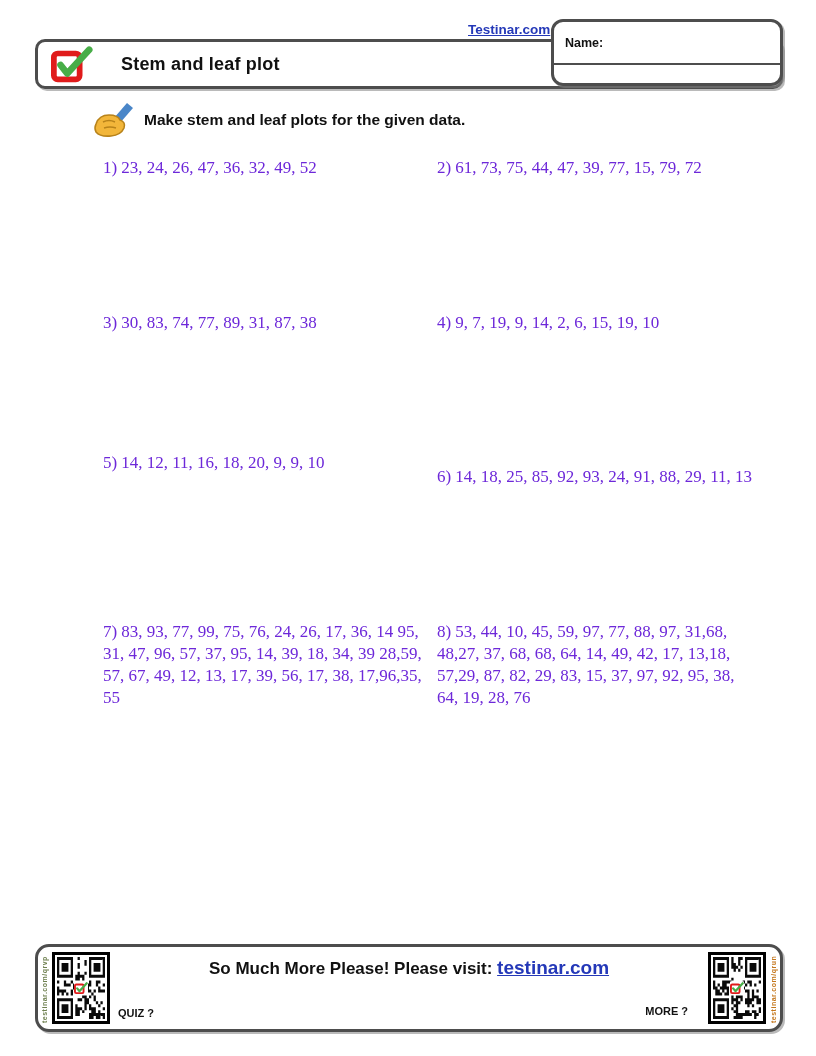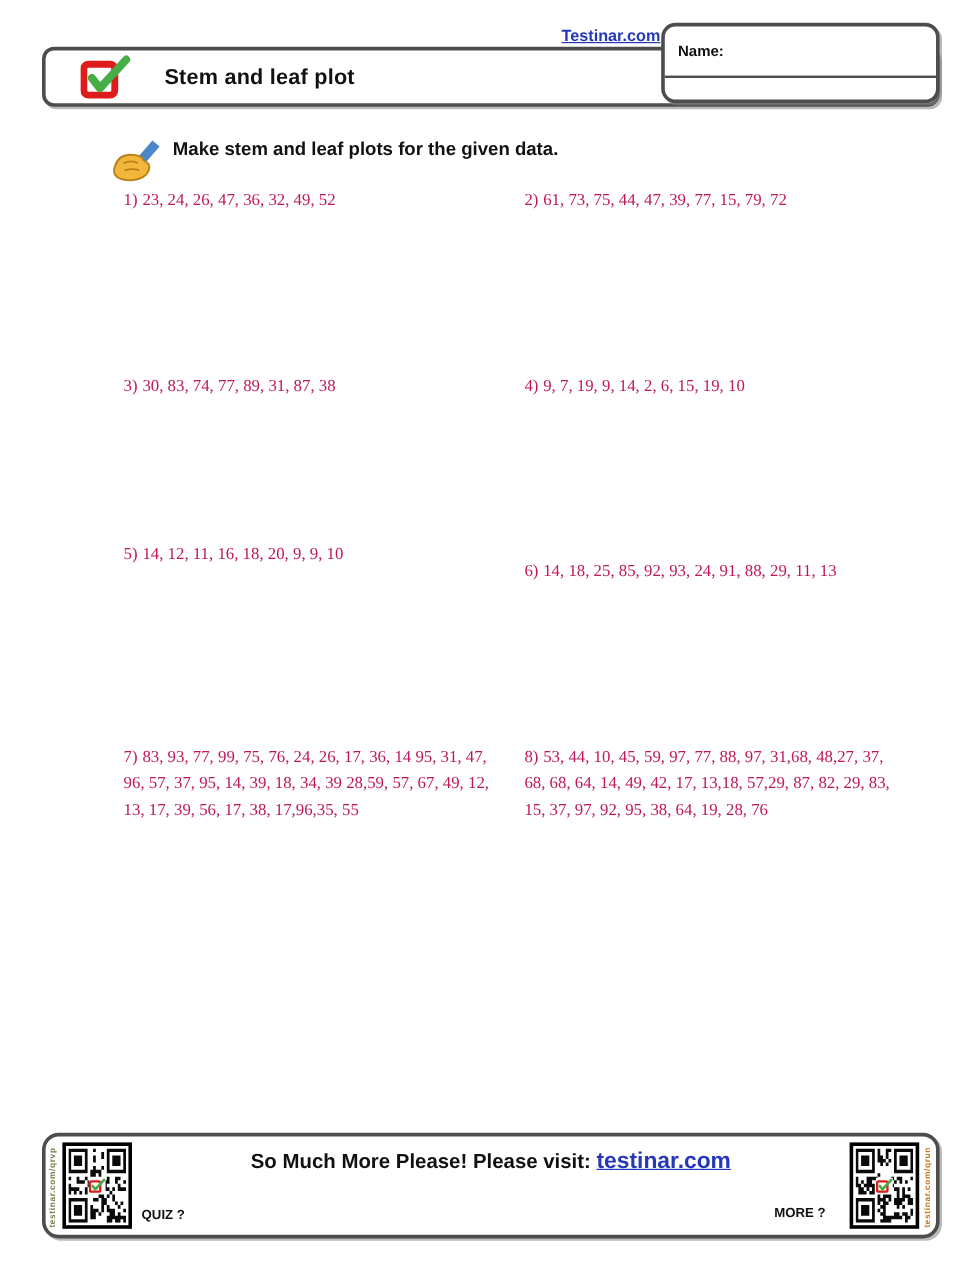--- a/index.html
+++ b/index.html
@@ -9,37 +9,37 @@
   *{box-sizing:border-box; margin:0; padding:0;}
   html,body{width:816px; height:1056px; background:#fff; overflow:hidden;
     font-family:"Liberation Sans", sans-serif; color:var(--ink); position:relative;}
 
   .top-link{position:absolute; left:468px; top:22px; font-size:13.5px; font-weight:bold;
     color:var(--link); text-decoration:underline; cursor:pointer;}
 
   .header-bar{position:absolute; left:35px; top:39px; width:748px; height:50px;
     border:3px solid var(--border); border-radius:10px; background:#fff;
     box-shadow:2px 2px 0 rgba(130,130,130,.55);
-    display:flex; align-items:center; padding-left:29px;}
+    display:flex; align-items:center; padding-left:13px;}
   .header-bar .logo{width:42px; height:40px; flex:0 0 auto;}
   .header-title{font-size:18px; font-weight:bold; margin-left:28px; letter-spacing:.2px;}
 
   .namedate{position:absolute; left:551px; top:19px; width:232px; height:67px;
     background:#fff; border:3px solid var(--border); border-radius:12px;
     box-shadow:2px 2px 0 rgba(130,130,130,.55);}
   .namedate .row{height:41px; display:flex; align-items:center; padding-left:11px;
     font-size:12.5px; font-weight:bold;}
   .namedate .divider{height:2px; background:var(--border); margin:0;}
 
-  .instruction{position:absolute; left:93px; top:116px; display:flex; align-items:flex-start;}
+  .instruction{position:absolute; left:93px; top:102px; display:flex; align-items:center;}
   .instruction .hand{width:44px; height:38px; margin-right:7px;}
   .instruction .text{font-size:15.5px; font-weight:bold; padding-bottom:3px;}
 
-  .problem{position:absolute; font-family:"Liberation Serif", serif; font-size:14px;
-    line-height:22px; color:#be185d;}
+  .problem{position:absolute; font-family:"Liberation Serif", serif; font-size:17px;
+    line-height:22px; color:#6d28d9;}
   .p1{left:103px; top:157px; width:332px;}
   .p2{left:437px; top:157px; width:344px;}
   .p3{left:103px; top:312px; width:332px;}
   .p4{left:437px; top:312px; width:344px;}
   .p5{left:103px; top:452px; width:332px;}
   .p6{left:437px; top:466px; width:322px;}
   .p7{left:103px; top:621px; width:320px;}
   .p8{left:437px; top:621px; width:316px;}
   .problem .num{margin-right:4px;}
 

